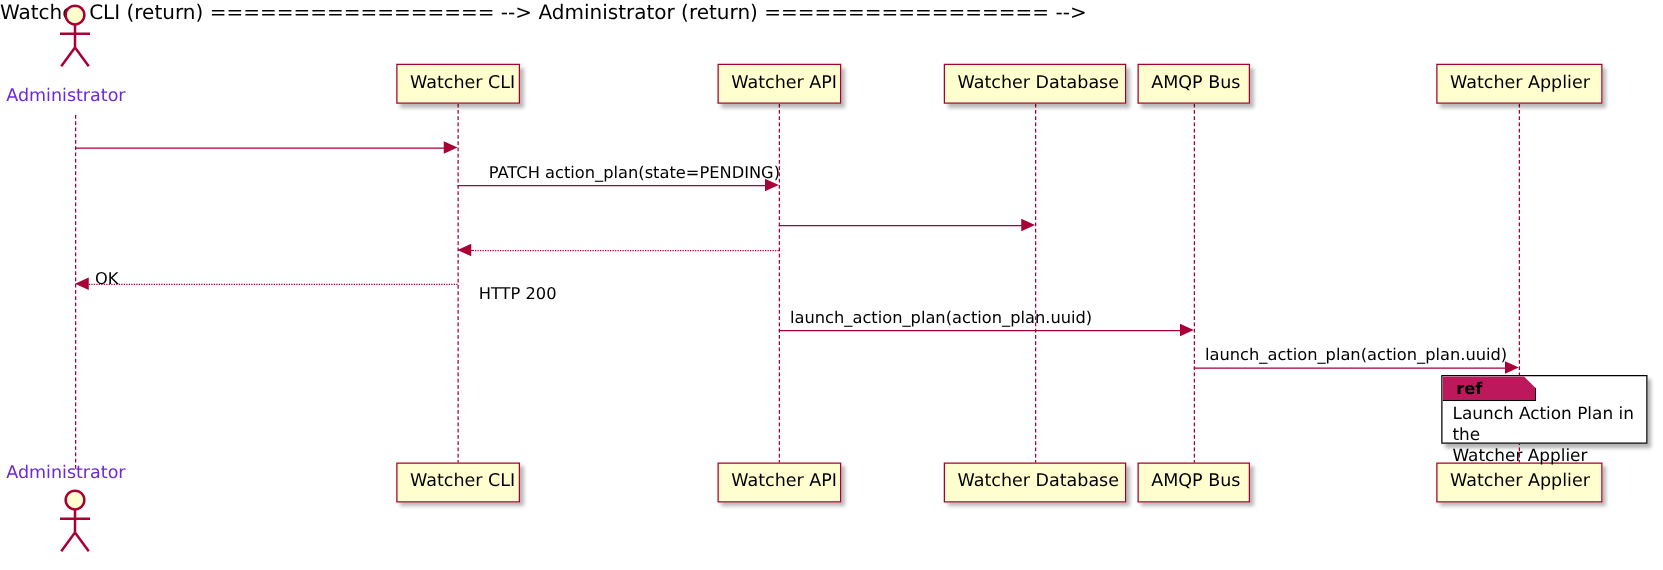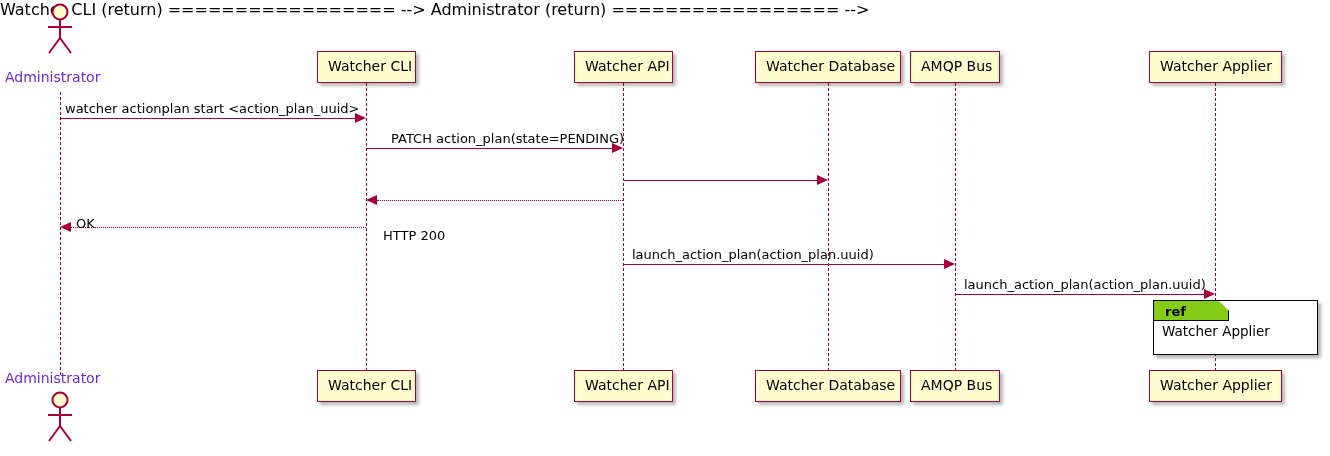--- a/index.html
+++ b/index.html
@@ -99,21 +99,21 @@
     border: 1.6px solid #000000;
     box-shadow: 3px 3px 3px rgba(0,0,0,0.30);
     z-index: 6;
     box-sizing: border-box;
   }
   .ref-tab {
     position: absolute;
     left: 0;
     top: 0;
     height: 20px;
-    background: #84cc16;
+    background: #be185d;
     border-right: 1.6px solid #000000;
     border-bottom: 1.6px solid #000000;
     box-sizing: border-box;
     padding: 2px 18px 0 11px;
     font-size: 13px;
     font-weight: bold;
     color: #000000;
     line-height: 17px;
     clip-path: polygon(0 0, calc(100% - 10px) 0, 100% 50%, 100% 100%, 0 100%);
   }
@@ -179,21 +179,20 @@
   
   <div class="participant" style="left:317px; top:370px; width:99px; height:32px;">Watcher CLI</div>
   <div class="participant" style="left:574px; top:370px; width:99px; height:32px;">Watcher API</div>
   <div class="participant" style="left:755px; top:370px; width:146px; height:32px;">Watcher Database</div>
   <div class="participant" style="left:910px; top:370px; width:90px; height:32px;">AMQP Bus</div>
   <div class="participant" style="left:1149px; top:370px; width:133px; height:32px;">Watcher Applier</div>
 
   
   <div class="msg" style="left:60px; top:118px; width:296px;"></div>
   <div class="arrowhead right" style="left:355px; top:113px;"></div>
-  <div class="msg-label" style="left:65px; top:101px;">watcher actionplan start &lt;action_plan_uuid&gt;</div>
 
   
   <div class="msg" style="left:366px; top:148px; width:247px;"></div>
   <div class="arrowhead right" style="left:612px; top:143px;"></div>
   <div class="msg-label" style="left:375px; top:131px;margin-left:16px;">PATCH action_plan(state=PENDING)</div>
 
   
   <div class="msg" style="left:623px; top:180px; width:195px;"></div>
   <div class="arrowhead right" style="left:817px; top:175px;"></div>
 
@@ -214,17 +213,18 @@
 
   
   <div class="msg" style="left:955px; top:294px; width:250px;"></div>
   <div class="arrowhead right" style="left:1204px; top:289px;"></div>
   <div class="msg-label" style="left:964px; top:277px;">launch_action_plan(action_plan.uuid)</div>
 
   
   <div class="ref-box" style="left:1153px; top:300px; width:165px; height:55px;">
     <div class="ref-tab" style="width:75px;">ref</div>
     <div class="ref-body">
+      <div>Launch Action Plan in the</div>
       <div>Watcher Applier</div>
     </div>
   </div>
 
 </div>
 
 </body></html>

